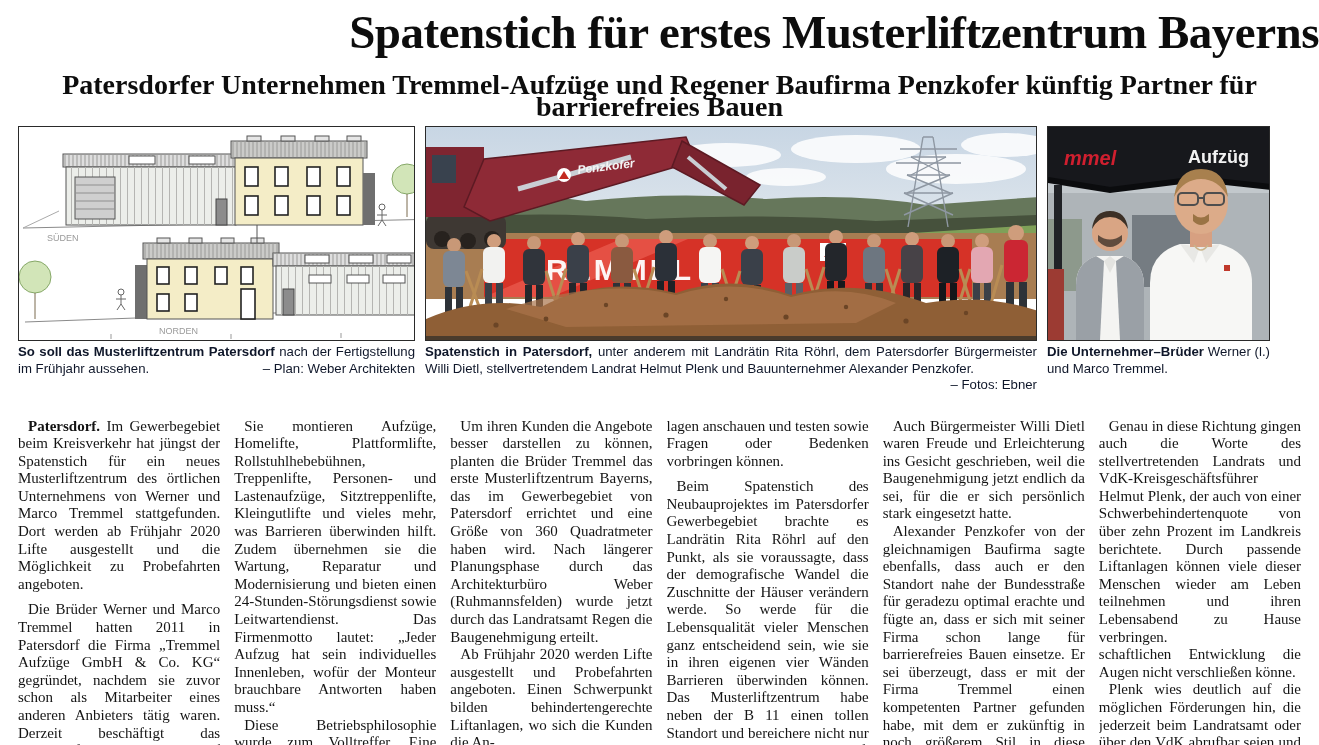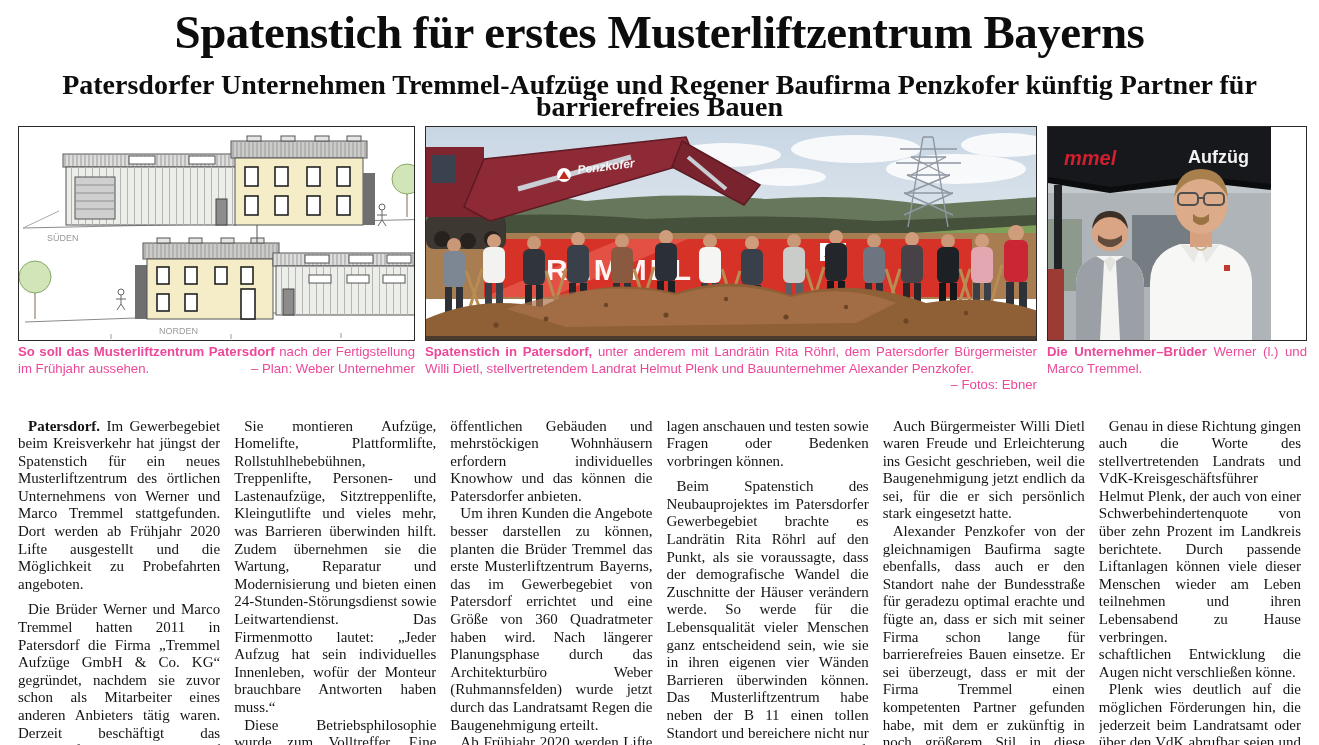--- a/index.html
+++ b/index.html
@@ -1,32 +1,32 @@
 <!DOCTYPE html>
 <html lang="de"><head>
 <meta charset="utf-8">
 <style>
   html,body{margin:0;padding:0;background:#ffffff;}
   .page{position:relative;width:1319px;height:745px;background:#fff;overflow:hidden;
         font-family:"Liberation Serif",serif;color:#141414;}
   
-  .headline{margin:4px 0 0;text-align:center;font-size:47px;line-height:56px;
+  .headline{margin:4px 0 0;text-align:right;font-size:47px;line-height:56px;
             font-weight:700;letter-spacing:-0.5px;color:#0d0d0d;}
   .subheadline{margin:14px 0 8px;text-align:center;font-size:28px;line-height:22px;
                font-weight:700;color:#0d0d0d;}
   
   .media-row{display:flex;gap:10px;padding:0 18px;align-items:flex-start;}
   .fig{margin:0;flex:0 0 auto;}
   .fig-plan{width:397px;}
   .fig-ground{width:612px;}
-  .fig-brothers{width:260px;}
+  .fig-brothers{width:223px;}
   .imgbox{height:213px;border:1px solid #2a2a2a;overflow:hidden;background:#fff;position:relative;}
   .imgbox svg{display:block;}
   .caption{font-family:"Liberation Sans",sans-serif;font-size:13.2px;line-height:16.5px;
-           margin-top:3px;color:#ec4899;text-align:justify;}
+           margin-top:3px;color:#0f172a;text-align:justify;}
   .caption .credit{float:right;}
   
   .body-row{display:flex;gap:14px;padding:0 18px;margin-top:24px;height:366px;overflow:hidden;}
   .col{flex:1 1 0;overflow:hidden;text-align:justify;font-size:15px;line-height:17.6px;
        hyphens:auto;-webkit-hyphens:auto;word-spacing:-0.2px;}
   .para{margin:0;text-indent:10px;}
   .para.noindent{text-indent:0;}
   .para.sp{margin-top:8px;}
   .lead{font-weight:700;}
   
@@ -131,21 +131,21 @@
             <rect x="364" y="148" width="22" height="8" fill="#fff" stroke="#555"></rect>
             <rect x="264" y="162" width="11" height="26" fill="#8c8c8c" stroke="#444"></rect>
             <path d="M398 164 l18 -4" stroke="#444" stroke-width="3"></path>
             <text x="140" y="207" font-size="9" fill="#9a9a9a">NORDEN</text>
             <path d="M92 212 v-5 M212 212 v-5 M322 211 v-5" stroke="#999"></path>
           </g>
         </svg>
       </div>
       <figcaption class="caption">
         <b>So soll das Musterliftzentrum Patersdorf</b><span> nach der Fertigstellung im Frühjahr aussehen.</span>
-        <span class="credit">– Plan: Weber Unternehmer</span>
+        <span class="credit">– Plan: Weber Architekten</span>
       </figcaption>
     </figure>
 
     <figure class="fig fig-ground">
       <div class="imgbox">
         <svg viewBox="0 0 612 213" width="612" height="213">
           <defs>
             <linearGradient id="sky" x1="0" y1="0" x2="0" y2="1">
               <stop offset="0" stop-color="#c8d6e4"></stop>
                 <stop offset="1" stop-color="#e3e9ee"></stop>
@@ -382,21 +382,20 @@
   <div class="body-row">
     <div class="col">
       <p class="para"><b class="lead">Patersdorf.</b><span> Im Gewerbegebiet beim Kreisverkehr hat jüngst der Spatenstich für ein neues Musterliftzentrum des örtlichen Unternehmens von Werner und Marco Tremmel stattgefunden. Dort werden ab Frühjahr 2020 Lifte ausgestellt und die Möglichkeit zu Probefahrten angeboten.</span></p>
       <p class="para sp">Die Brüder Werner und Marco Tremmel hatten 2011 in Patersdorf die Firma „Tremmel Aufzüge GmbH &amp; Co. KG“ gegründet, nachdem sie zuvor schon als Mitarbeiter eines anderen Anbieters tätig waren. Derzeit beschäftigt das Patersdorfer Unternehmen zwölf Mitarbeiter mit steigender Tendenz. 2018 erzielten sie einen Umsatz von 1,5 Millionen Euro.</p>
     </div>
     <div class="col">
       <p class="para">Sie montieren Aufzüge, Homelifte, Plattformlifte, Rollstuhlhebebühnen, Treppenlifte, Personen- und Lastenaufzüge, Sitztreppenlifte, Kleingutlifte und vieles mehr, was Barrieren überwinden hilft. Zudem übernehmen sie die Wartung, Reparatur und Modernisierung und bieten einen 24-Stunden-Störungsdienst sowie Leitwartendienst. Das Firmenmotto lautet: „Jeder Aufzug hat sein individuelles Innenleben, wofür der Monteur brauchbare Antworten haben muss.“</p>
       <p class="para">Diese Betriebsphilosophie wurde zum Volltreffer. Eine immer größer werdende Nachfrage nach Barrierefreiheit zu Hause und in allen Bereichen der Gesellschaft sowie gesetzliche Vorgaben nach Liftanlagen in Gewerbebauten,</p>
     </div>
     <div class="col">
-      <p class="para noindent">öffentlichen Gebäuden und mehrstöckigen Wohnhäusern erfordern individuelles Knowhow und das können die Patersdorfer anbieten.</p>
       <p class="para">Um ihren Kunden die Angebote besser darstellen zu können, planten die Brüder Tremmel das erste Musterliftzentrum Bayerns, das im Gewerbegebiet von Patersdorf errichtet und eine Größe von 360 Quadratmeter haben wird. Nach längerer Planungsphase durch das Architekturbüro Weber (Ruhmannsfelden) wurde jetzt durch das Landratsamt Regen die Baugenehmigung erteilt.</p>
       <p class="para">Ab Frühjahr 2020 werden Lifte ausgestellt und Probefahrten angeboten. Einen Schwerpunkt bilden behindertengerechte Liftanlagen, wo sich die Kunden die An-</p>
     </div>
     <div class="col">
       <p class="para noindent">lagen anschauen und testen sowie Fragen oder Bedenken vorbringen können.</p>
       <p class="para sp">Beim Spatenstich des Neubauprojektes im Patersdorfer Gewerbegebiet brachte es Landrätin Rita Röhrl auf den Punkt, als sie voraussagte, dass der demografische Wandel die Zuschnitte der Häuser verändern werde. So werde für die Lebensqualität vieler Menschen ganz entscheidend sein, wie sie in ihren eigenen vier Wänden Barrieren überwinden können. Das Musterliftzentrum habe neben der B 11 einen tollen Standort und bereichere nicht nur die Gemeinde Patersdorf, sondern auch den gesamten Landkreis Regen.</p>
     </div>
     <div class="col">
       <p class="para">Auch Bürgermeister Willi Dietl waren Freude und Erleichterung ins Gesicht geschrieben, weil die Baugenehmigung jetzt endlich da sei, für die er sich persönlich stark eingesetzt hatte.</p>
       <p class="para">Alexander Penzkofer von der gleichnamigen Baufirma sagte ebenfalls, dass auch er den Standort nahe der Bundesstraße für geradezu optimal erachte und fügte an, dass er sich mit seiner Firma schon lange für barrierefreies Bauen einsetze. Er sei überzeugt, dass er mit der Firma Tremmel einen kompetenten Partner gefunden habe, mit dem er zukünftig in noch größerem Stil in diese Richtung zusammenarbeiten werde, weil man vor der gesell-</p>

